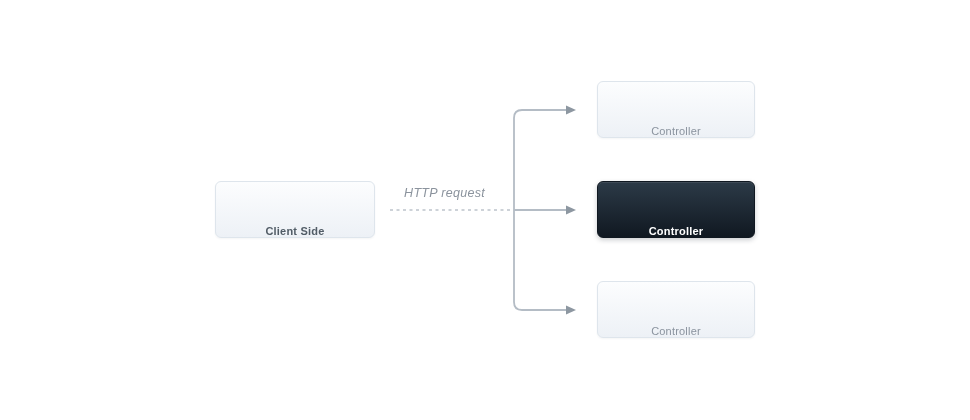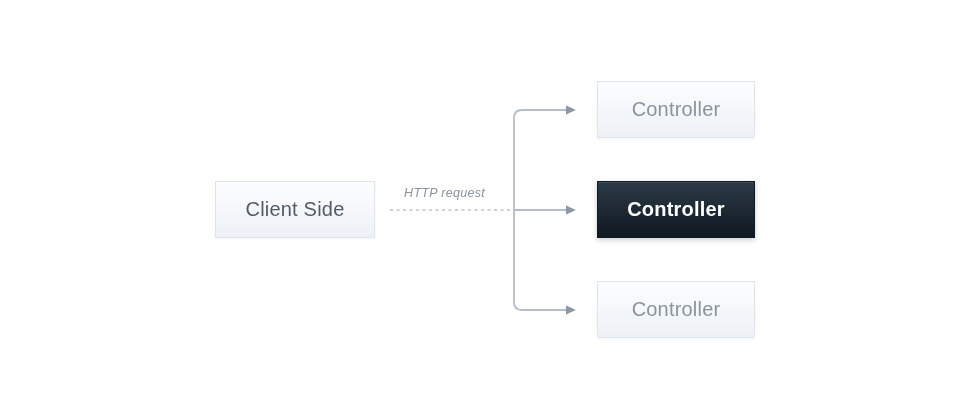--- a/index.html
+++ b/index.html
@@ -34,40 +34,40 @@
     stroke-dasharray: 3 3.5;
   }
   .connectors .arrowhead {
     fill: var(--arrowhead, #8d97a1);
     stroke: none;
   }
   .node {
     position: absolute;
     box-sizing: border-box;
     display: flex;
-    align-items: center;
+    align-items: flex-end;
     justify-content: center;
-    border-radius: 0;
-    font-size: 20px;
+    border-radius: 6px;
+    font-size: 11px;
     letter-spacing: 0.2px;
   }
   .node.light {
     background: linear-gradient(180deg, var(--box-bg-top, #fcfdfe) 0%, var(--box-bg-bottom, #edf1f6) 100%);
     border: 1px solid var(--box-border, #dee5ec);
     color: var(--box-text, #8a939e);
     font-weight: 500;
     box-shadow: 0 1px 2px rgba(40, 60, 80, 0.05);
   }
   .node.client {
     left: 215px;
     top: 181px;
     width: 160px;
     height: 57px;
     color: var(--client-text, #515c66);
-    font-weight: 400;
+    font-weight: 700;
   }
   .controller {
     left: 597px;
     width: 158px;
     height: 57px;
   }
   .controller.pos-0 { top: 81px; }
   .controller.pos-1 { top: 181px; }
   .controller.pos-2 { top: 281px; }
   .node.active {

